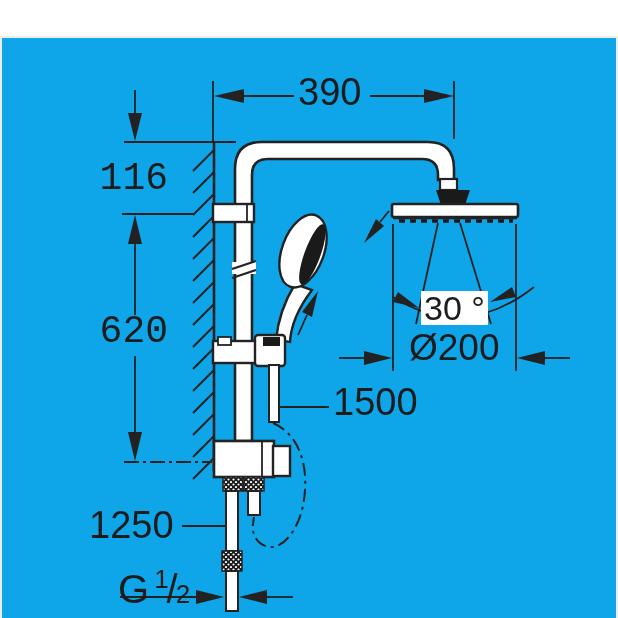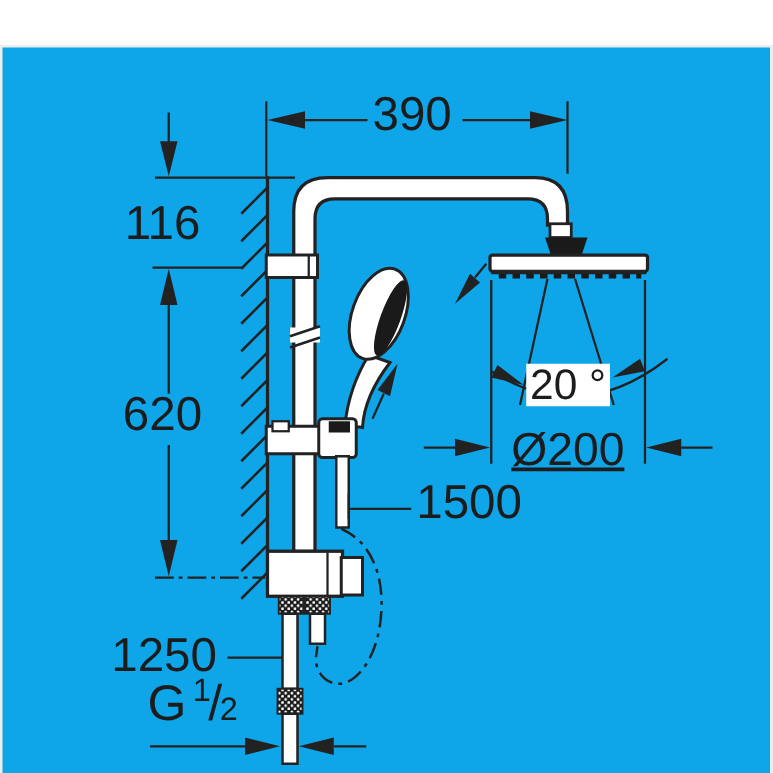--- a/index.html
+++ b/index.html
@@ -8,21 +8,21 @@
     font-family:"Liberation Sans", sans-serif;color:#1c1c1c;overflow:hidden;
     box-sizing:border-box;border:2px solid #ededed;
     filter:blur(0.35px);
     margin-top:36px;
   }
   .stage svg{position:absolute;left:0;top:0;}
   .dim-label{
     position:absolute;font-size:38px;line-height:1;color:#1c1c1c;
     white-space:nowrap;letter-spacing:0px;
   }
-  .ra{width:76px;text-align:center;}
+  .ra{width:76px;text-align:right;font-family:Liberation Mono, monospace;}
   .bg{background:#fff;padding:0 3px;}
   .fs37{font-size:37px;}
   .fs34{font-size:34px;}
   .gfrac{font-size:40px;}
   .frac-top{font-size:26px;vertical-align:15px;margin-left:5px;}
   .slash{font-size:40px;margin:0 -2px;}
   .frac-bot{font-size:26px;vertical-align:0;}
 </style>
 </head>
 <body>
@@ -179,25 +179,25 @@
     </g>
   </svg>
 
   <div class="dim-label" style="left:296px;top:35px;">390</div>
 
   <div class="dim-label ra" style="left:90px;top:122px;">116</div>
 
   <div class="dim-label ra" style="left:90px;top:275px;">620</div>
 
 
-  <div class="dim-label fs34 bg" style="left:419px;top:253px;">20 °</div>
-
-  <div class="dim-label fs37" style="left:407px;top:303px;text-decoration:underline;">Ø200</div>
+  <div class="dim-label fs34 bg" style="left:419px;top:253px;">30 °</div>
+
+  <div class="dim-label fs37" style="left:407px;top:291px;">Ø200</div>
 
   <div class="dim-label" style="left:331px;top:345px;">1500</div>
 
   <div class="dim-label" style="left:87px;top:468px;text-align:right;">1250</div>
 
-  <div class="dim-label gfrac" style="left:116px;top:501px;">
+  <div class="dim-label gfrac" style="left:116px;top:528px;">
     <span>G</span><span class="frac-top">1</span><span class="slash">/</span><span class="frac-bot">2</span>
   </div>
 
 </div>
 
 </body></html>

